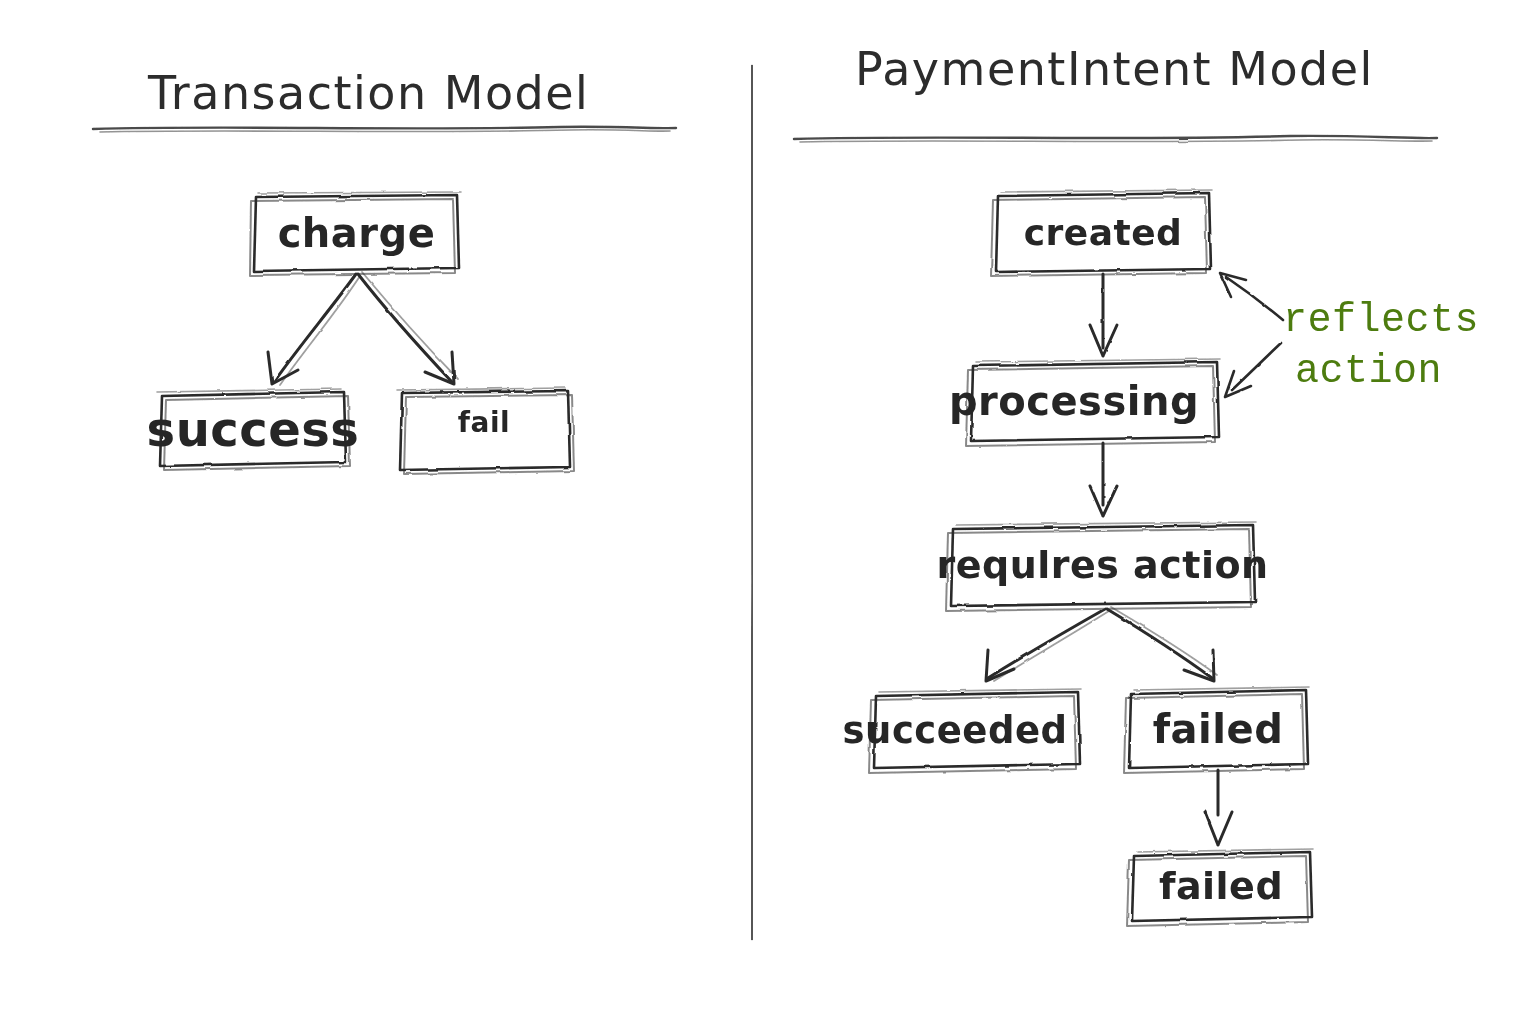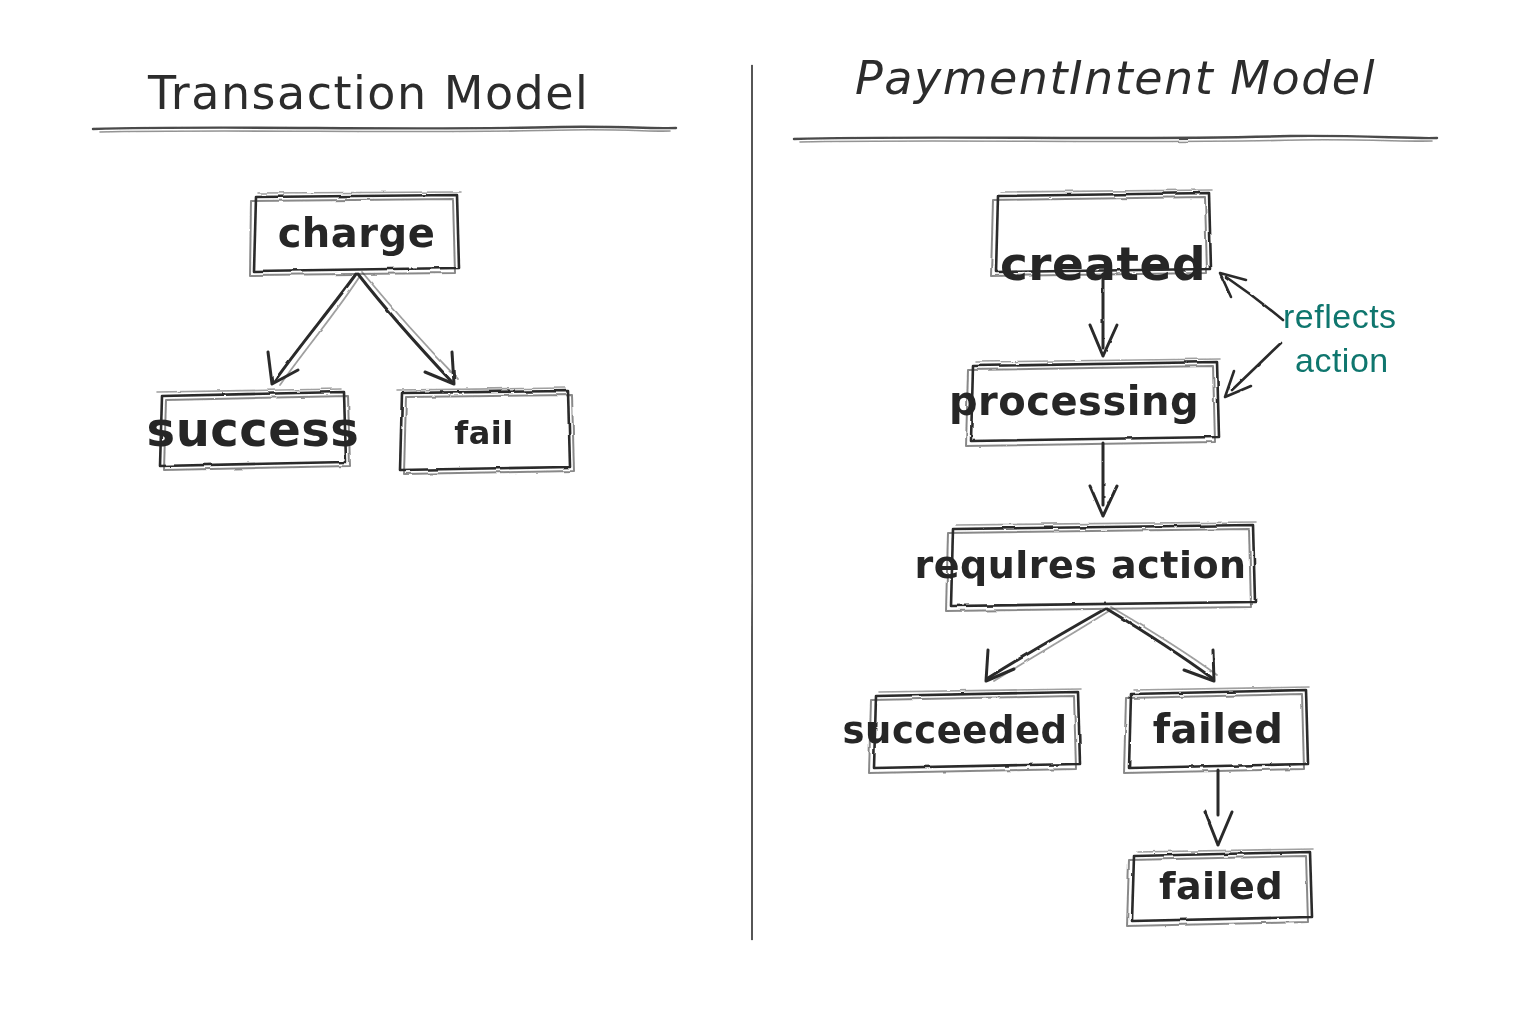--- a/index.html
+++ b/index.html
@@ -37,23 +37,23 @@
     align-items: center;
     justify-content: center;
     font-family: "DejaVu Sans", sans-serif;
     color: #262626;
     white-space: nowrap;
     letter-spacing: 0.5px;
     font-weight: bold;
   }
   .annotation {
     position: absolute;
-    font-family: Liberation Sans, sans-serif;
-    font-size: 34px;
-    color: #0f766e;
+    font-family: Liberation Mono, monospace;
+    font-size: 40px;
+    color: #4d7c0f;
     line-height: 1.28;
     white-space: nowrap;
     letter-spacing: 0.5px;
   }
   .sketch-svg { position: absolute; inset: 0; pointer-events: none; }
 </style>
 </head>
 <body>
 
 <svg id="canvas" class="sketch-svg" viewBox="0 0 1536 1024" aria-hidden="true">
@@ -186,39 +186,39 @@
     </g>
     <g filter="url(#rough2)">
       <path d="M1281,343 C1265,358 1248,375 1232,390" stroke-width="2.6"></path>
       <path d="M1225,397 L1234,371 M1225,397 L1251,386" stroke-width="2.6"></path>
     </g>
   </g>
 </svg>
 
 <div class="panel-title" style="left:148px; top:66px;">Transaction Model</div>
 
-<div class="panel-title" style="left:855px; top:51px;font-style:italic;">PaymentIntent Model</div>
+<div class="panel-title" style="left:855px; top:42px;">PaymentIntent Model</div>
 
 <div class="node-label" style="left:254px; top:195px; width:205px; height:76px; font-size:40px;">
   <span>charge</span>
 </div>
 <div class="node-label" style="left:160px; top:392px; width:186px; height:74px; font-size:48px;">
   <span>success</span>
 </div>
-<div class="node-label" style="left:398px; top:405px; width:172px; height:56px; font-size:32px;">
+<div class="node-label" style="left:398px; top:394px; width:172px; height:56px; font-size:28px;">
   <span>fail</span>
 </div>
 
-<div class="node-label" style="left:995px; top:193px; width:216px; height:79px; font-size:47px;margin-top:31px;">
+<div class="node-label" style="left:995px; top:193px; width:216px; height:79px; font-size:36px;">
   <span>created</span>
 </div>
 <div class="node-label" style="left:950px; top:362px; width:248px; height:78px; font-size:40px;">
   <span>processing</span>
 </div>
-<div class="node-label" style="left:928px; top:525px; width:305px; height:80px; font-size:38px;">
+<div class="node-label" style="left:950px; top:525px; width:305px; height:80px; font-size:38px;">
   <span>requlres action</span>
 </div>
 <div class="node-label" style="left:873px; top:692px; width:164px; height:76px; font-size:37px;">
   <span>succeeded</span>
 </div>
 <div class="node-label" style="left:1128px; top:690px; width:180px; height:78px; font-size:40px;">
   <span>failed</span>
 </div>
 <div class="node-label" style="left:1130px; top:852px; width:182px; height:68px; font-size:38px;">
   <span>failed</span>

